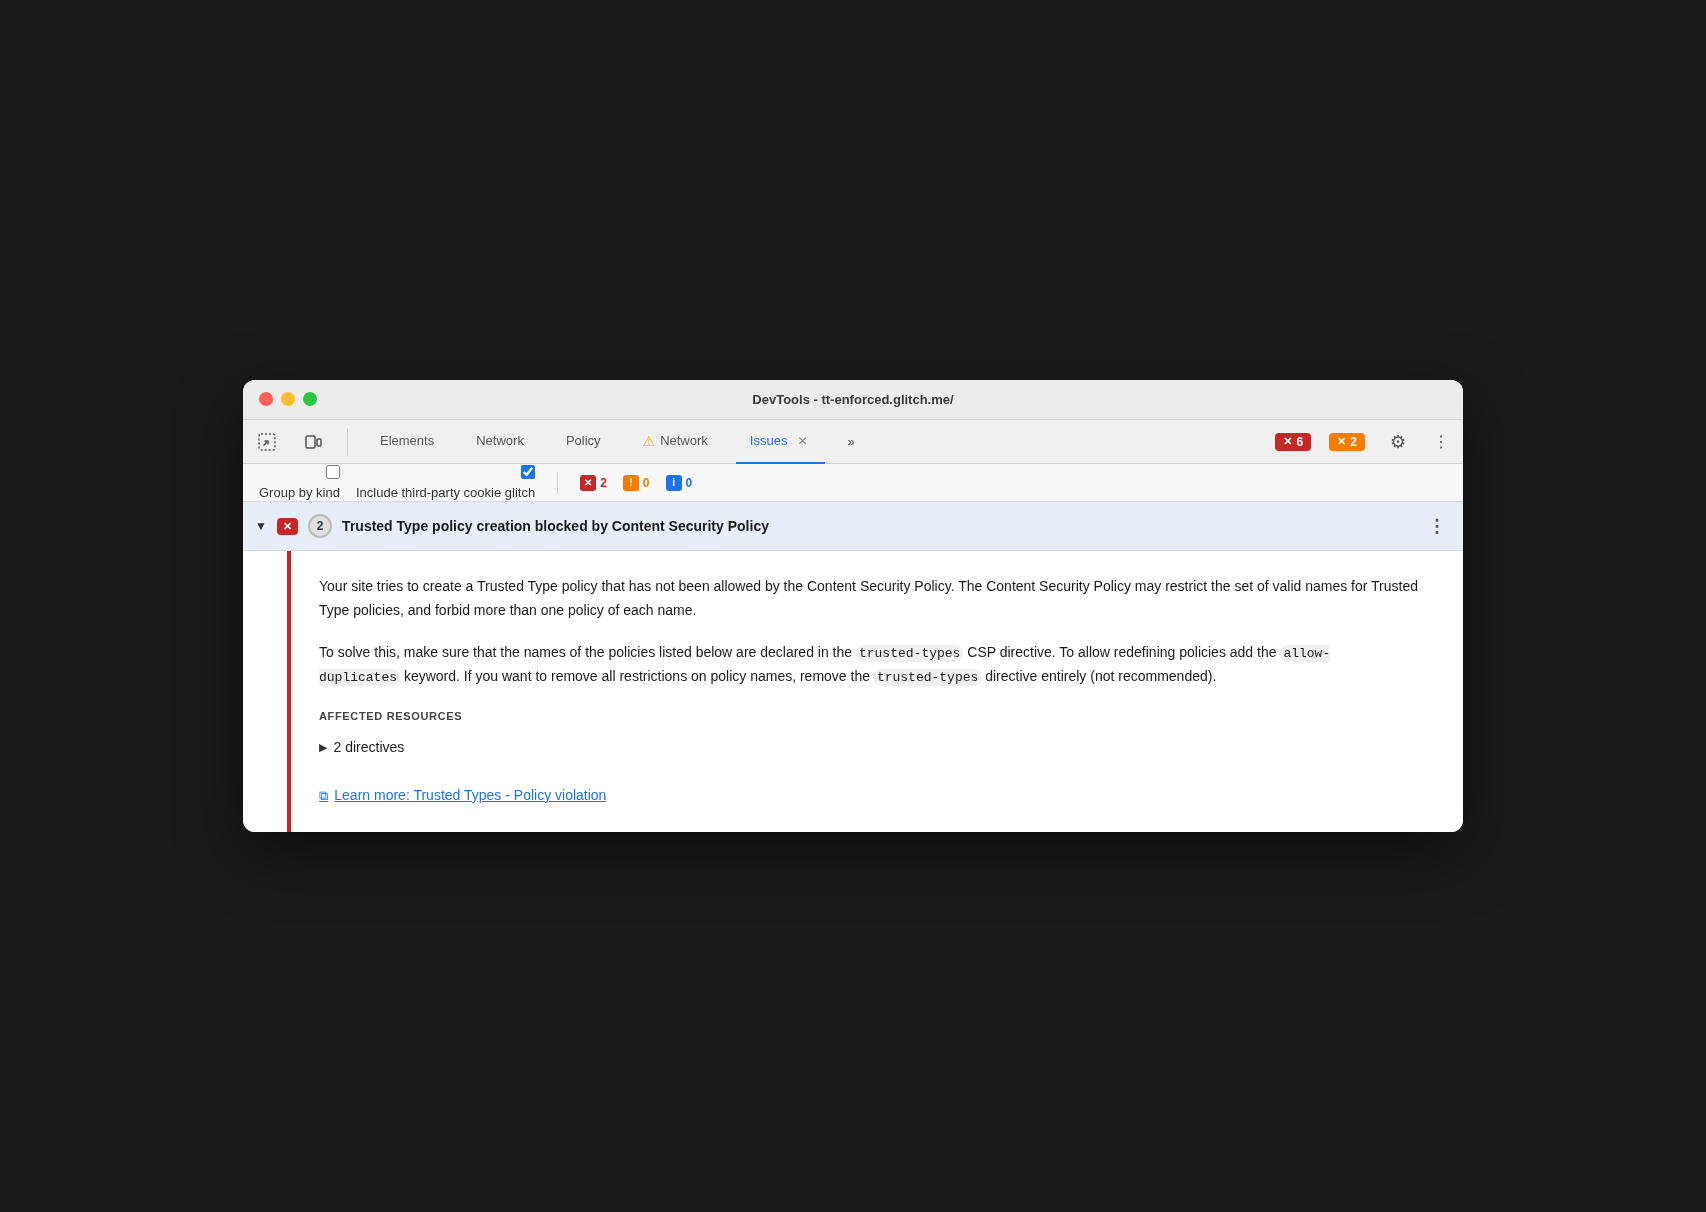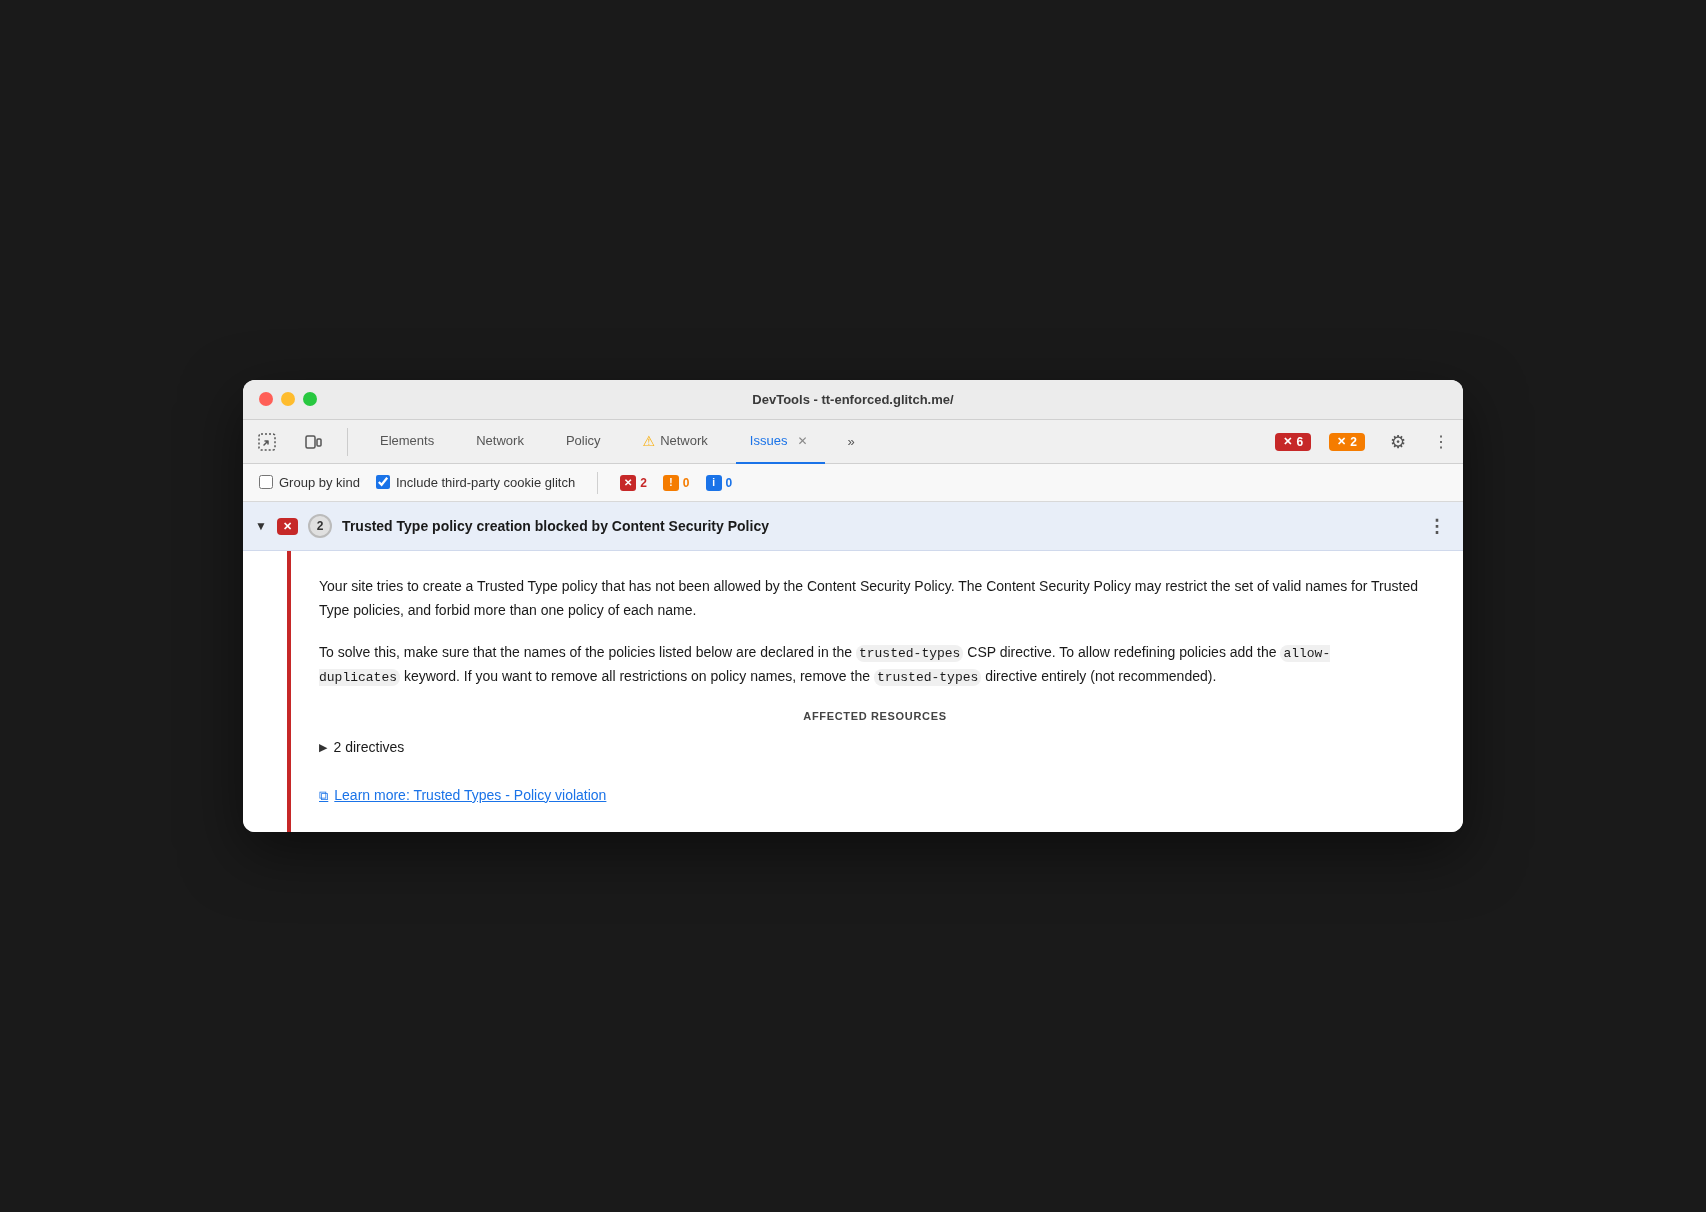--- a/index.html
+++ b/index.html
@@ -160,25 +160,26 @@
       background: #f8f8f8;
       border-bottom: 1px solid #d8d8d8;
       display: flex;
       align-items: center;
       padding: 6px 16px;
       gap: 16px;
       height: 38px;
     }
     .checkbox-label {
       display: flex;
-      align-items: flex-start;
+      align-items: flex-end;
       gap: 6px;
       font-size: 13px;
       color: #333;
       cursor: pointer;
+      flex-direction: column;
     }
     .checkbox-input {
       width: 14px;
       height: 14px;
       cursor: pointer;
       accent-color: #1a73e8;
     }
     .sub-toolbar-separator {
       width: 1px;
       height: 22px;
@@ -300,21 +301,20 @@
     .affected-resources {
       margin-top: 10px;
     }
     .affected-resources-title {
       font-size: 11px;
       font-weight: 700;
       text-transform: uppercase;
       letter-spacing: 0.06em;
       color: #444;
       margin-bottom: 10px;
-      text-align: center;
     }
     .directives-row {
       display: flex;
       align-items: center;
       gap: 6px;
       font-size: 14px;
       color: #1a1a1a;
       cursor: pointer;
     }
     .directives-arrow {

